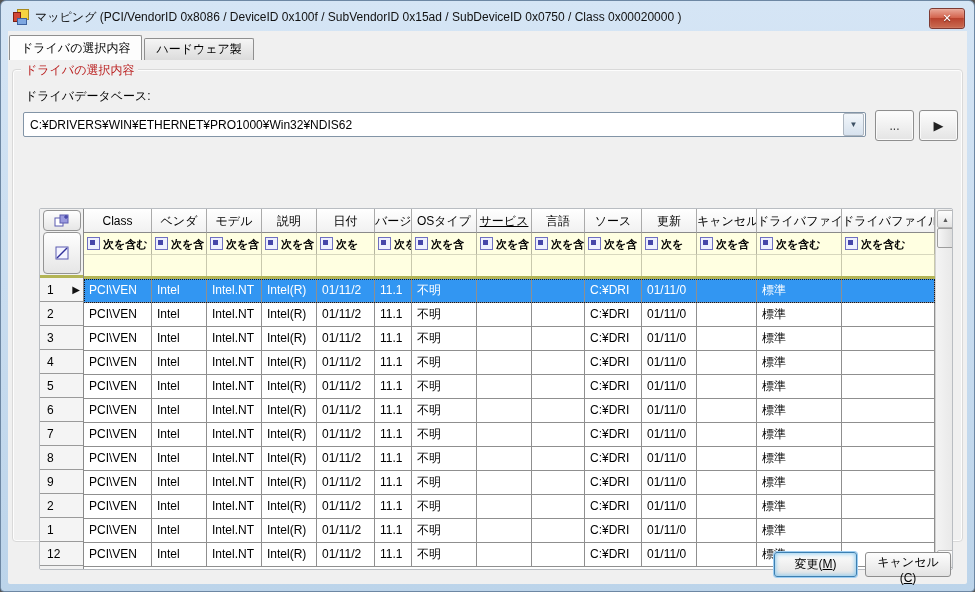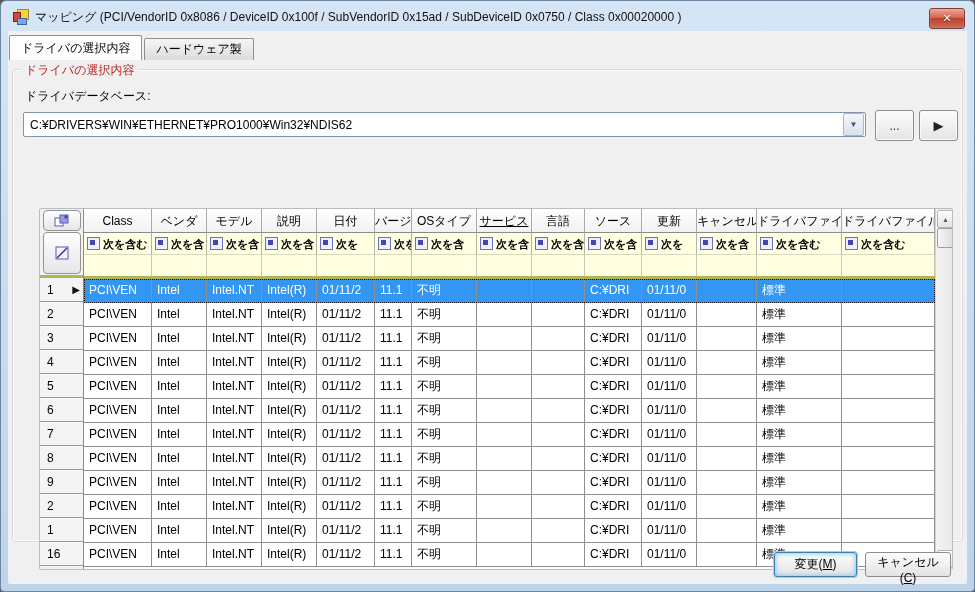--- a/index.html
+++ b/index.html
@@ -137,21 +137,21 @@
               <div class="rnum">2</div>
               <div class="rnum">3</div>
               <div class="rnum">4</div>
               <div class="rnum">5</div>
               <div class="rnum">6</div>
               <div class="rnum">7</div>
               <div class="rnum">8</div>
               <div class="rnum">9</div>
               <div class="rnum">2</div>
               <div class="rnum">1</div>
-              <div class="rnum">16</div>
+              <div class="rnum">12</div>
             </div>
         </div>
 
         <div class="gmain">
           <div class="grow" id="hdr">
               <div class="gcell hcell" style="width: 68px;">Class</div>
               <div class="gcell hcell" style="width: 55px;">ベンダ</div>
               <div class="gcell hcell" style="width: 55px;">モデル</div>
               <div class="gcell hcell" style="width: 55px;">説明</div>
               <div class="gcell hcell" style="width: 58px;">日付</div>

